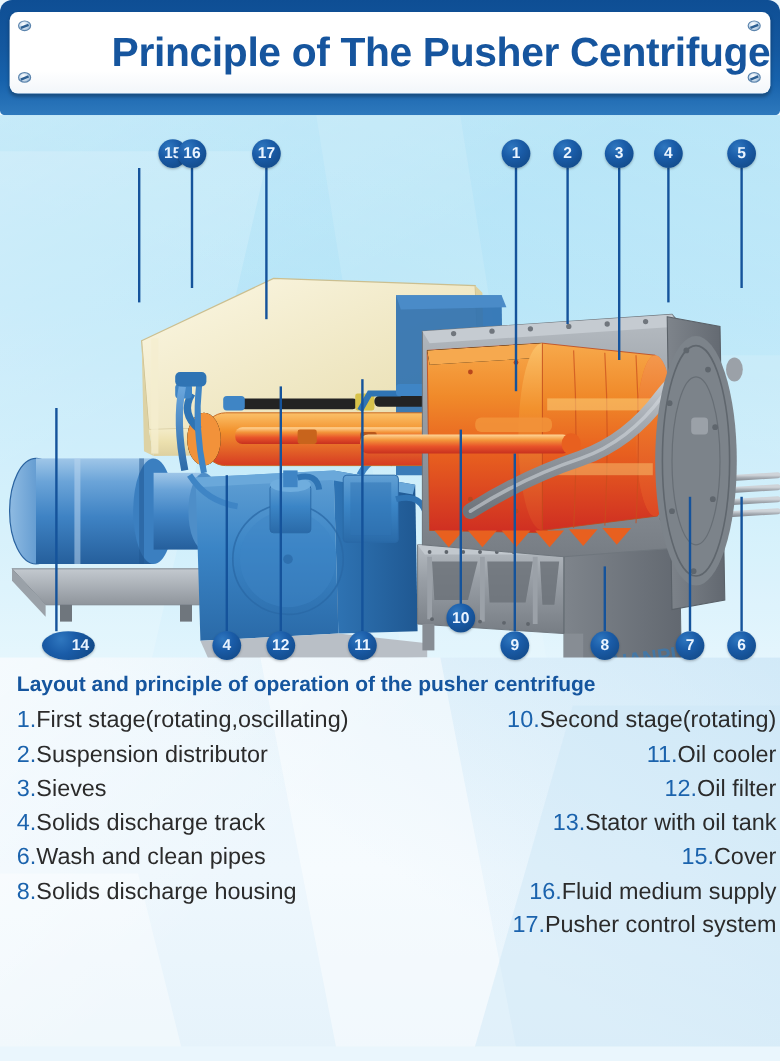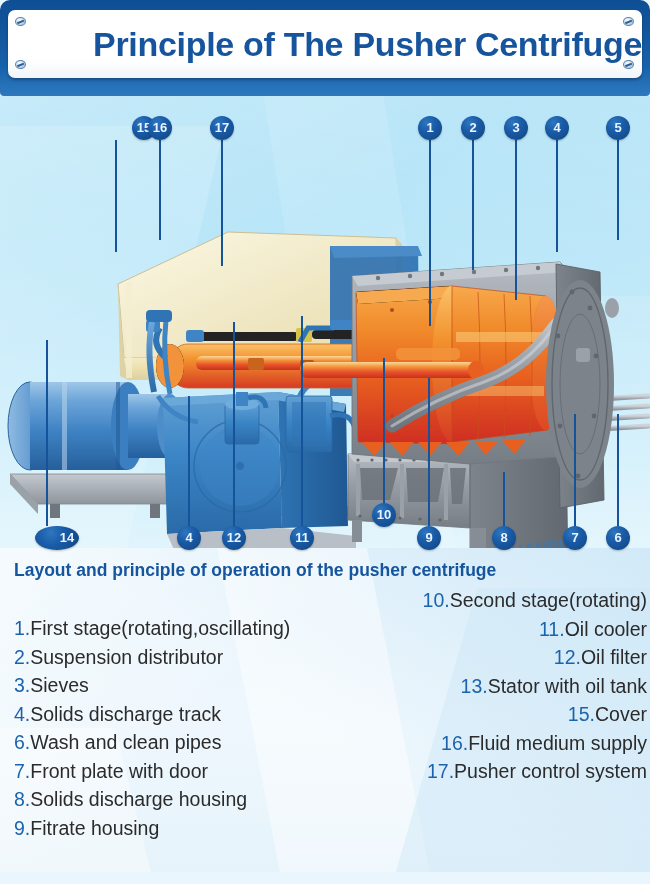--- a/index.html
+++ b/index.html
@@ -145,21 +145,21 @@
     color: #15559e;
     white-space: nowrap;
     font-family: "Liberation Sans", sans-serif;
   }
   .legend-cols {
     position: absolute;
     left: 0; top: 38px;
     width: 650px;
   }
   .lcol { position: absolute; top: 0; }
-  .lcol-left  { left: 14px;  width: 340px; margin-top: 28px; }
+  .lcol-left  { left: 14px;  width: 340px; }
   .lcol-right { left: 357px; width: 290px; text-align: right; }
   .litem {
     font-size: 19.5px;
     color: #2b2b2b;
     line-height: 28.5px;
     white-space: nowrap;
     font-family: "Liberation Sans", sans-serif;
   }
   .lnum { color: #1b63ad; }
 </style>
@@ -540,23 +540,21 @@
 
     <div class="legend-title">Layout and principle of  operation of the pusher centrifuge</div>
 
     <div class="legend-cols">
       <div class="lcol lcol-left">
         <div class="litem"><span class="lnum">1.</span><span>First stage(rotating,oscillating)</span></div>
         <div class="litem"><span class="lnum">2.</span><span>Suspension distributor</span></div>
         <div class="litem"><span class="lnum">3.</span><span>Sieves</span></div>
         <div class="litem"><span class="lnum">4.</span><span>Solids discharge track</span></div>
         <div class="litem"><span class="lnum">6.</span><span>Wash and clean pipes</span></div>
-        <div class="litem"><span class="lnum">7.</span><span>Front plate with door</span></div>
         <div class="litem"><span class="lnum">8.</span><span>Solids discharge housing</span></div>
-        <div class="litem"><span class="lnum">9.</span><span>Fitrate housing</span></div>
       </div>
 
       <div class="lcol lcol-right">
         <div class="litem"><span class="lnum">10.</span><span>Second stage(rotating)</span></div>
         <div class="litem"><span class="lnum">11.</span><span>Oil cooler</span></div>
         <div class="litem"><span class="lnum">12.</span><span>Oil filter</span></div>
         <div class="litem"><span class="lnum">13.</span><span>Stator with oil tank</span></div>
         <div class="litem"><span class="lnum">15.</span><span>Cover</span></div>
         <div class="litem"><span class="lnum">16.</span><span>Fluid medium supply</span></div>
         <div class="litem"><span class="lnum">17.</span><span>Pusher control system</span></div>

